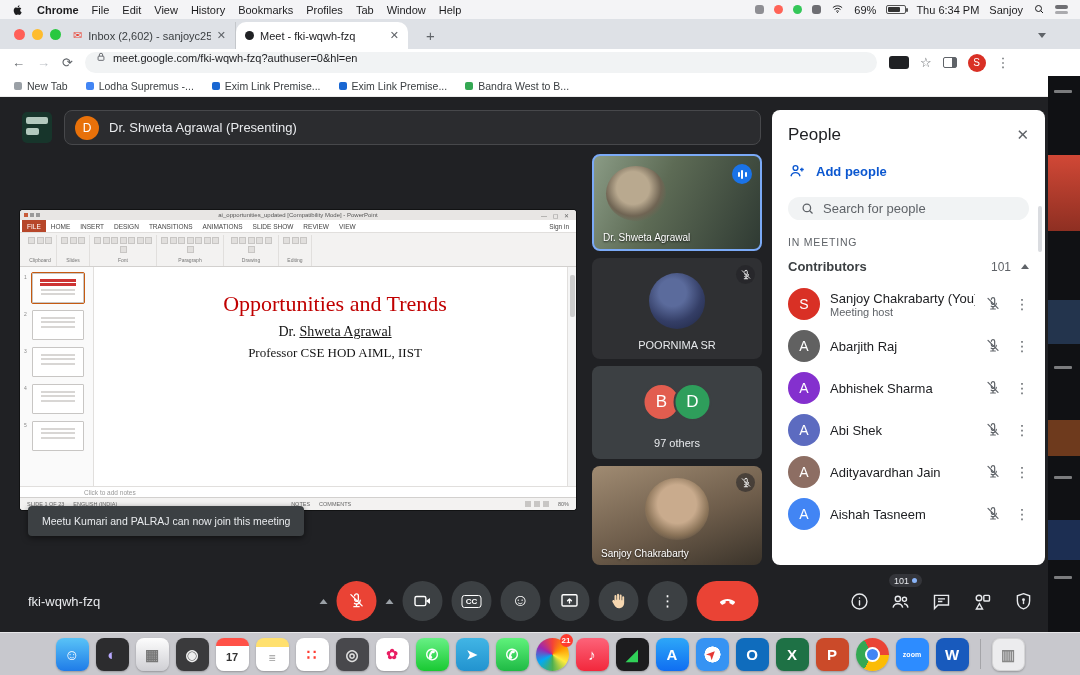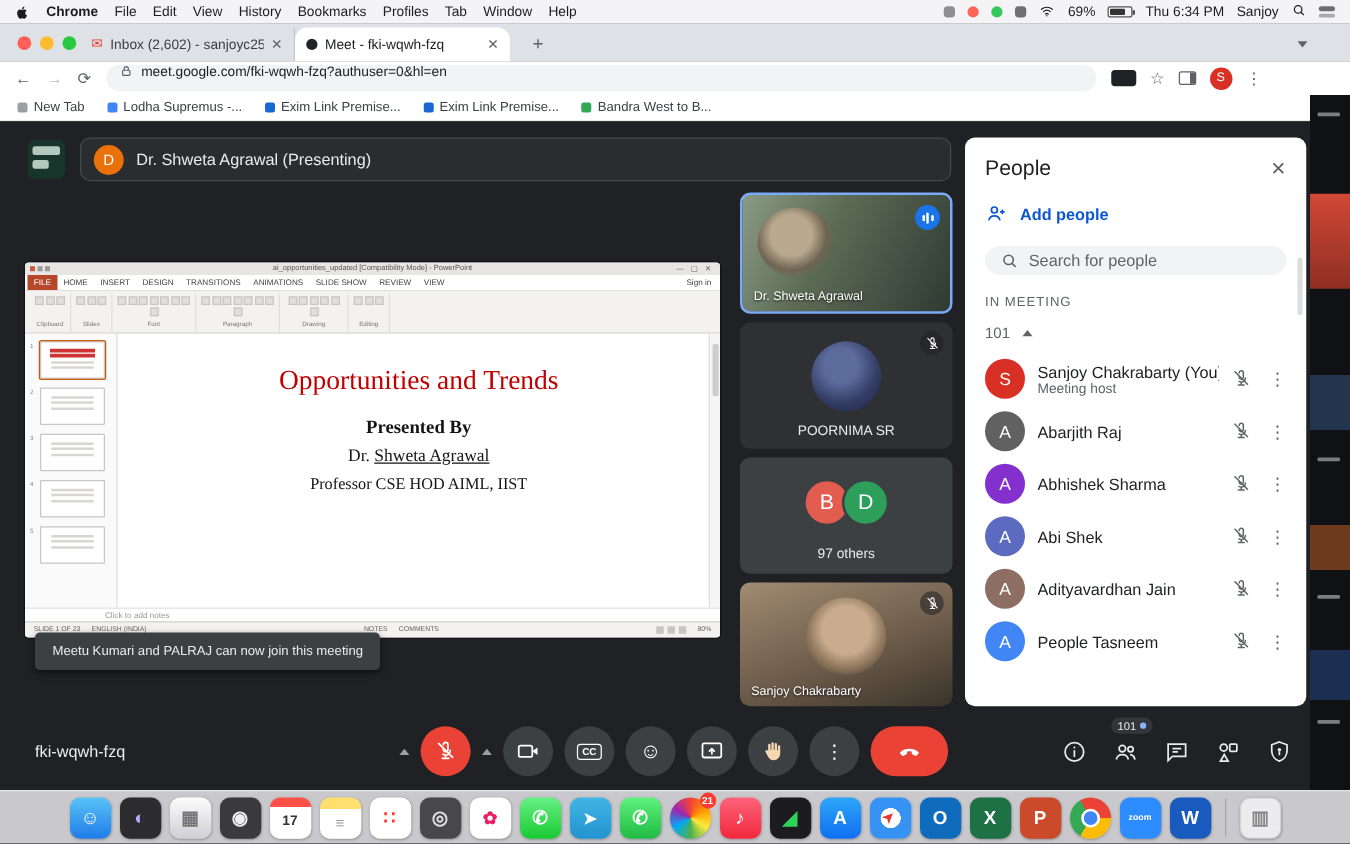--- a/index.html
+++ b/index.html
@@ -475,21 +475,20 @@
                 <span class="ln"></span>
                 <span class="ln"></span>
                 <span class="ln"></span>
               </div>
             </div>
           </div>
         <div class="ppt-slide">
           <div class="slide-title">
             <div>Opportunities and Trends</div>
           </div>
-          <div class="slide-presented">Presented By</div>
           <div class="slide-presenter"><span>Dr. </span><span class="uname">Shweta Agrawal</span></div>
           <div class="slide-role">Professor CSE HOD AIML, IIST</div>
           <div class="ppt-scroll">
               <span class="ppt-scroll-thumb"></span>
             </div>
         </div>
       </div>
       <div class="ppt-notes">Click to add notes</div>
       <div class="ppt-status">
         <span>SLIDE 1 OF 23</span>
@@ -563,20 +562,21 @@
       </div>
       <div class="pp-search">
         <svg viewBox="0 0 24 24" fill="none" stroke="#5f6368" stroke-width="2">
             <circle cx="11" cy="11" r="6"></circle>
             <path d="M15.5 15.5L20 20"></path>
           </svg>
         <input type="text" placeholder="Search for people" style="">
       </div>
       <div class="pp-section">IN MEETING</div>
       <div class="pp-group">
+        <span class="pp-group-label">Contributors</span>
         <span class="pp-count">101</span>
         <span class="caret-up"></span>
       </div>
       <div id="plist">
           <div class="pp-row">
             <span class="pp-avatar" style="background: rgb(217, 48, 37);">S</span>
             <div class="pp-names">
               <div class="pp-name">Sanjoy Chakrabarty (You)</div>
               <div class="pp-sub">Meeting host</div>
             </div>
@@ -636,21 +636,21 @@
                 <path d="M9.5 5a2.5 2.5 0 0 1 5 0v5a2.5 2.5 0 0 1-.7 1.7"></path>
                 <path d="M9.5 9.5V10a2.5 2.5 0 0 0 3.8 2.1"></path>
                 <path d="M17 11a5 5 0 0 1-7.7 4.2M12 16v3.2M8.5 19.5h7"></path>
                 <path d="M4.5 3.5l15 15"></path>
               </svg></span>
             <span class="pp-more">⋮</span>
           </div>
           <div class="pp-row">
             <span class="pp-avatar" style="background: rgb(66, 133, 244);">A</span>
             <div class="pp-names">
-              <div class="pp-name">People Tasneem</div>
+              <div class="pp-name">Aishah Tasneem</div>
             </div>
             <span class="pp-mic"><svg viewBox="0 0 24 24" fill="none" stroke="currentColor" stroke-width="1.8" stroke-linecap="round">
                 <path d="M9.5 5a2.5 2.5 0 0 1 5 0v5a2.5 2.5 0 0 1-.7 1.7"></path>
                 <path d="M9.5 9.5V10a2.5 2.5 0 0 0 3.8 2.1"></path>
                 <path d="M17 11a5 5 0 0 1-7.7 4.2M12 16v3.2M8.5 19.5h7"></path>
                 <path d="M4.5 3.5l15 15"></path>
               </svg></span>
             <span class="pp-more">⋮</span>
           </div>
         </div>

